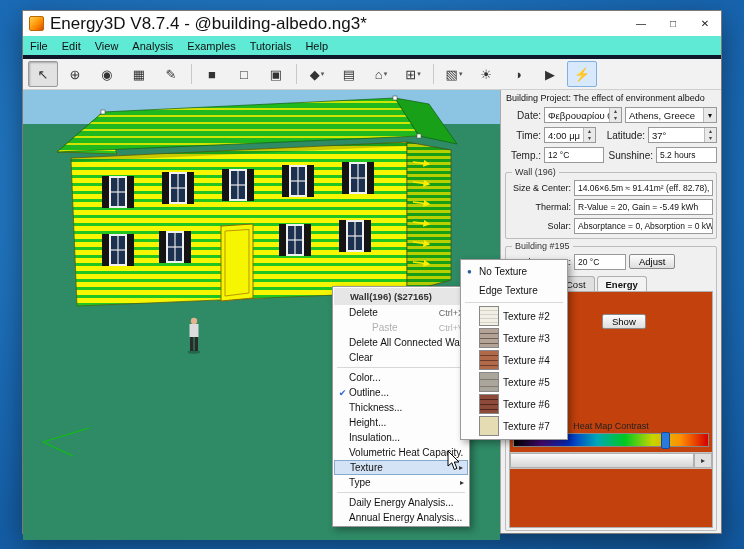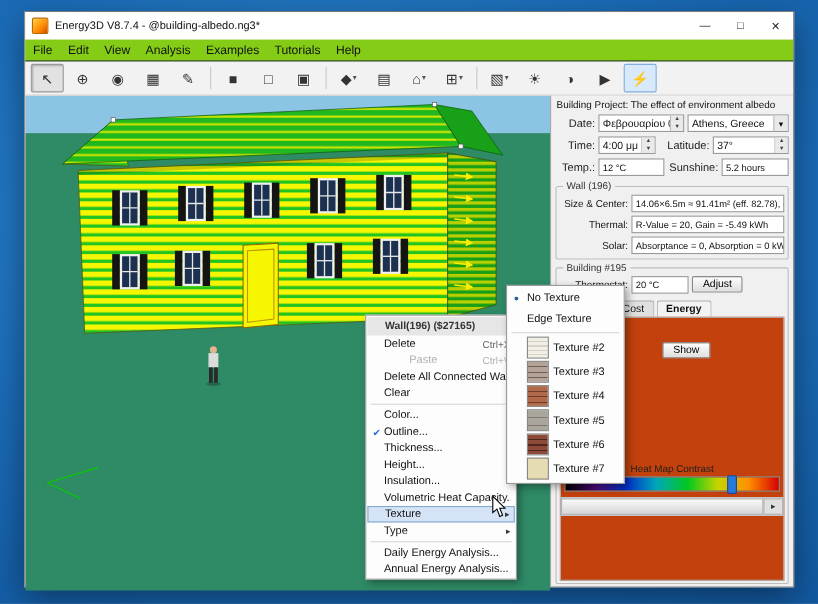--- a/index.html
+++ b/index.html
@@ -10,25 +10,25 @@
     -webkit-font-smoothing:antialiased;
   }
   .window{
     position:absolute;left:22px;top:10px;width:700px;height:524px;
     background:#f0f0f0;border:1px solid #7a7a7a;box-shadow:0 10px 30px rgba(0,0,0,.45);
     box-sizing:border-box;display:flex;flex-direction:column;
   }
   
   .titlebar{height:25px;background:#ffffff;display:flex;align-items:center;padding-left:6px;flex:none;}
   .app-icon{width:13px;height:13px;border-radius:2px;background:linear-gradient(135deg,#ffd24a 0%,#ff8a00 60%,#d84a00 100%);border:1px solid #b86a00;flex:none;}
-  .title-text{font-size:10px;margin-left:6px;flex:1;white-space:nowrap;overflow:hidden;}
+  .title-text{font-size:17px;margin-left:6px;flex:1;white-space:nowrap;overflow:hidden;}
   .win-controls{display:flex;height:100%;flex:none;}
   .win-btn{width:32px;height:100%;display:flex;align-items:center;justify-content:center;font-size:10px;color:#222;}
   
-  .menubar{height:19px;background:#84cc16;border-bottom:1px solid #0f172a;display:flex;align-items:center;font-size:11px;flex:none;}
+  .menubar{height:19px;background:#5eead4;border-bottom:4px solid #0f172a;display:flex;align-items:center;font-size:11px;flex:none;}
   .menu-item{padding:2px 7px;white-space:nowrap;}
   
   .toolbar{height:30px;background:#f2f2f2;border-bottom:1px solid #cfcfcf;display:flex;align-items:center;padding:0 4px;flex:none;}
   .tool-btn{min-width:24px;height:24px;display:flex;align-items:center;justify-content:center;font-size:13px;color:#333;border:1px solid transparent;border-radius:2px;padding:0 2px;margin:0 1px;}
   .tool-btn .dd{font-size:7px;color:#555;margin-left:1px;}
   .tool-btn.pressed{background:#e2e2e2;border-color:#9a9a9a;box-shadow:inset 1px 1px 2px rgba(0,0,0,.25);}
   .tool-btn.highlighted{background:#d8e9fb;border-color:#7fb0e0;color:#a86400;}
   .tool-sep{width:1px;height:20px;background:#c9c9c9;margin:0 4px;flex:none;}
   
   .content{display:flex;flex:1;min-height:0;justify-content:flex-end;}

